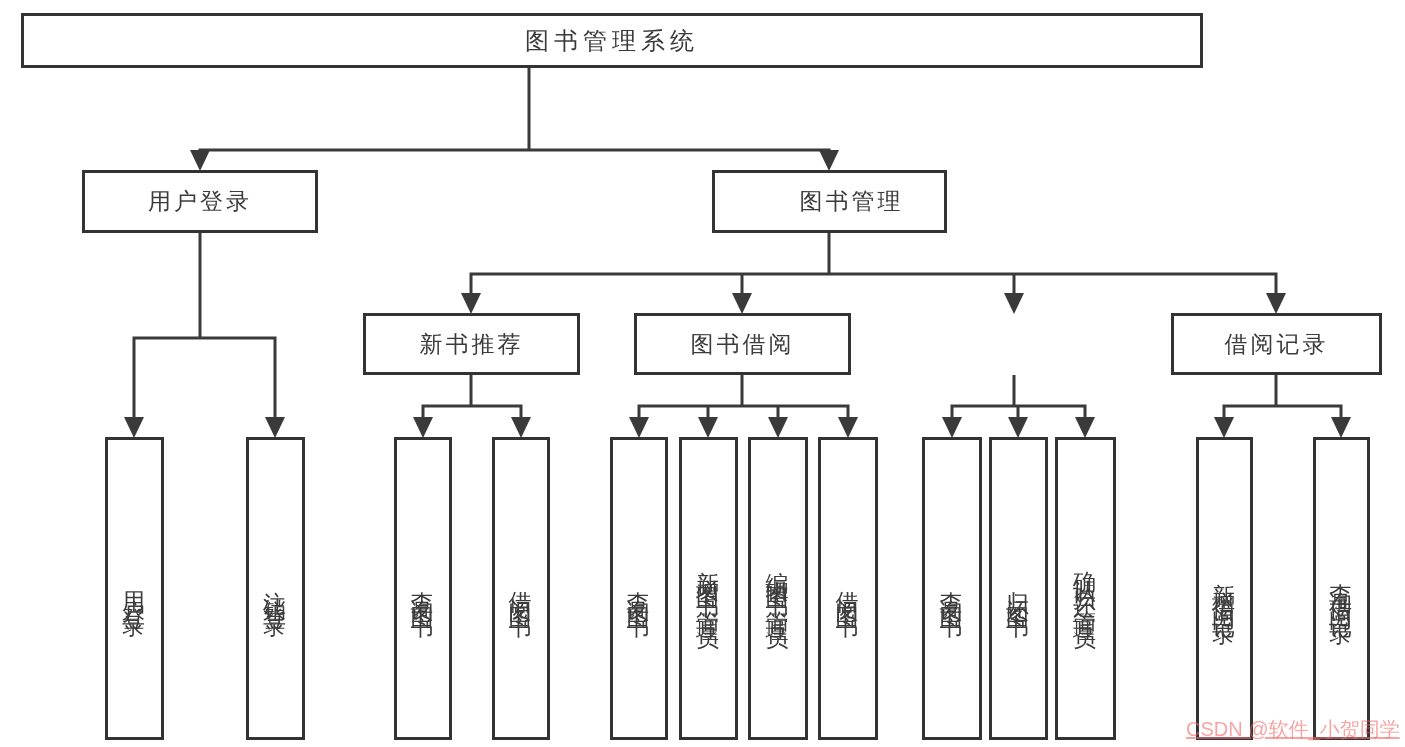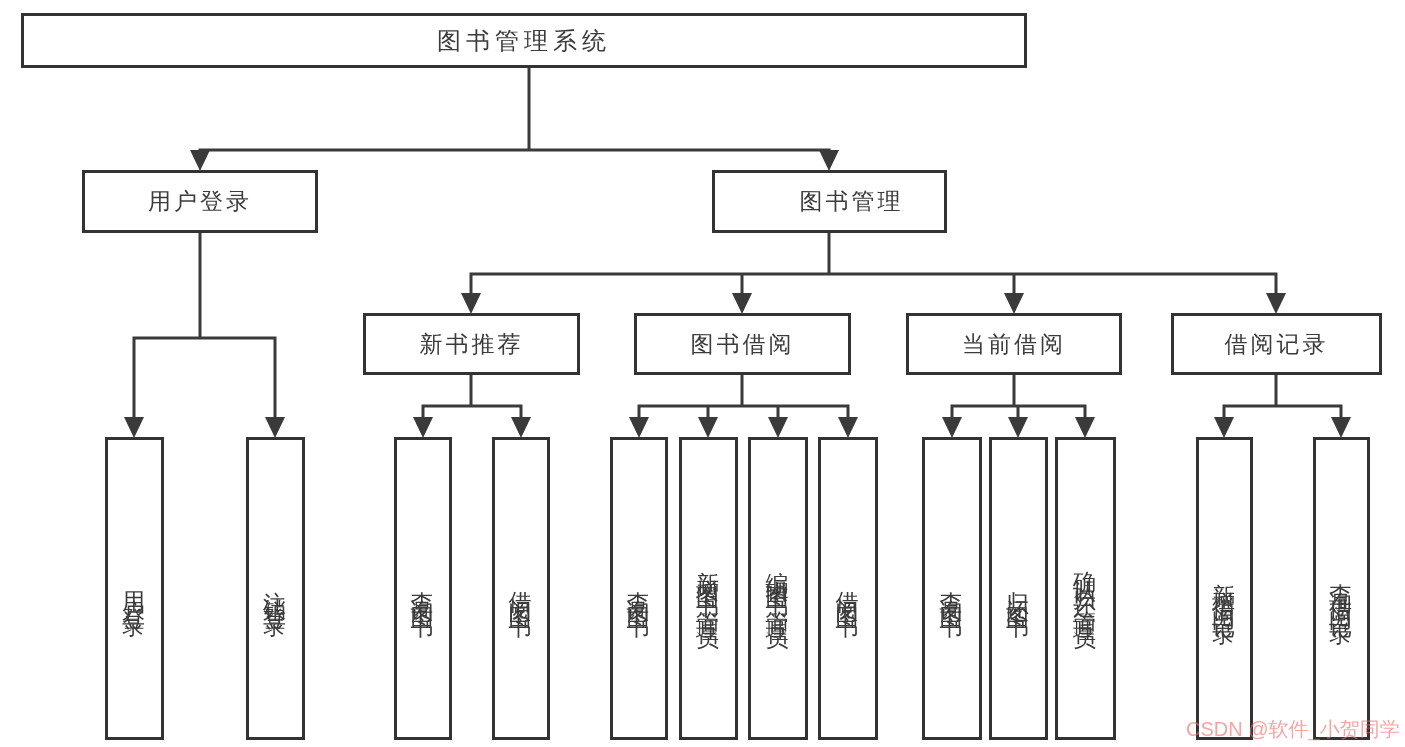--- a/index.html
+++ b/index.html
@@ -44,20 +44,21 @@
     white-space: nowrap;
   }
   .watermark {
     position: absolute;
     left: 1186px;
     top: 716px;
     z-index: 5;
     font-size: 20px;
     color: rgba(244, 106, 106, 0.62);
     white-space: nowrap;
+    text-decoration: underline;
   }
 </style>
 </head>
 <body>
 
 <div class="stage">
 
   <svg class="connectors" width="1405" height="747" viewBox="0 0 1405 747" fill="none" stroke="#3a3a3a" stroke-width="3">
 
     <g>
@@ -101,39 +102,36 @@
       <polygon points="1075,417 1095,417 1085,438" fill="#3a3a3a" stroke="none"></polygon>
     </g>
 
     <g>
       <path d="M1276 375 V406 M1222.5 406 H1342.5 M1224 406 V418 M1341 406 V418"></path>
       <polygon points="1214,417 1234,417 1224,438" fill="#3a3a3a" stroke="none"></polygon>
       <polygon points="1331,417 1351,417 1341,438" fill="#3a3a3a" stroke="none"></polygon>
     </g>
   </svg>
 
-  <div class="node root" style="left:21px; top:13px; width:1006px; height:55px;">
+  <div class="node root" style="left:21px; top:13px; width:1182px; height:55px;">
     <span class="lbl">图书管理系统</span>
   </div>
 
   <div class="node" style="left:82px; top:170px; width:236px; height:63px;">
     <span class="lbl">用户登录</span>
   </div>
   <div class="node" style="left:712px; top:170px; width:235px; height:63px;padding-left:44px;">
     <span class="lbl">图书管理</span>
   </div>
 
   <div class="node" style="left:634px; top:313px; width:217px; height:62px;">
     <span class="lbl">图书借阅</span>
   </div>
   <div class="node" style="left:363px; top:313px; width:217px; height:62px;">
     <span class="lbl">新书推荐</span>
-  </div>
-  <div class="node" style="left:906px; top:313px; width:216px; height:62px;">
-    <span class="lbl">当前借阅</span>
   </div>
   <div class="node" style="left:1171px; top:313px; width:211px; height:62px;">
     <span class="lbl">借阅记录</span>
   </div>
 
   <div class="node leaf" style="left:105px; top:437px; width:59px; height:303px;">
     <span class="lbl">用户登录</span>
   </div>
   <div class="node leaf" style="left:246px; top:437px; width:59px; height:303px;">
     <span class="lbl">注销登录</span>

